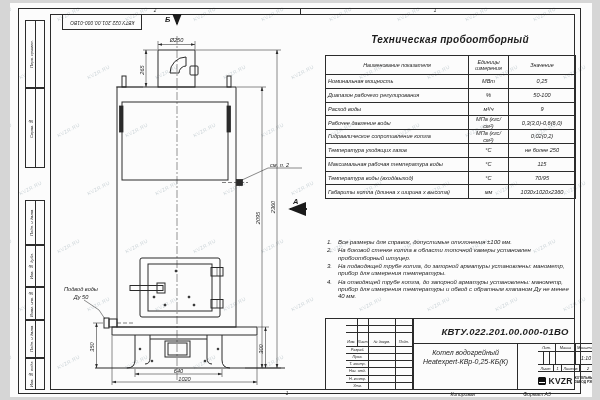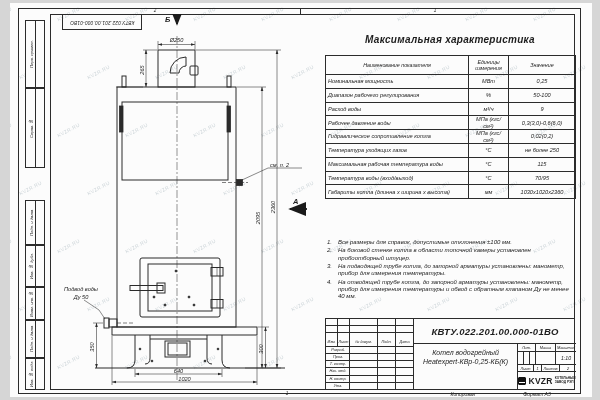--- a/index.html
+++ b/index.html
@@ -31,21 +31,21 @@
   td.c-units,td.c-value{text-align:center;}
   .notes{position:absolute;left:317px;top:236px;width:250px;font-size:6px;font-style:italic;line-height:1.22;}
   .note{display:flex;margin-bottom:1px;}
   .note .n{width:11px;flex:none;}
   .note .t{flex:1;}
   
   .tb{position:absolute;left:315px;top:315px;width:250px;height:72px;border:1.5px solid #2b2b2b;
       box-sizing:border-box;display:flex;background:#fcfcfc;}
   .tb *{box-sizing:border-box;}
   .tb-left{width:88px;border-right:1px solid #2b2b2b;display:flex;flex-direction:column;}
-  .tb .r{display:flex;border-bottom:1px solid #2b2b2b;}
+  .tb .r{display:flex;border-bottom:1px solid #2b2b2b;margin-left:20px;}
   .tb .r:last-child{border-bottom:none;}
   .tb .c{border-right:1px solid #2b2b2b;height:100%;overflow:hidden;font-size:3.8px;font-style:italic;
          display:flex;align-items:center;justify-content:center;}
   .tb .c:last-child{border-right:none;}
   .tb-spare{height:20px;display:flex;flex-direction:column;}
   .tb-spare .r{flex:1;}
   .tb-hdr{height:7.5px;}
   .tb-roles{flex:1;display:flex;flex-direction:column;}
   .tb-roles .r{flex:1;}
   .cw12{width:12px;}.cw24{width:24px;justify-content:flex-start;padding-left:1px;}.cw28{width:28px;}.cw18{width:18px;flex:1;}
@@ -309,21 +309,21 @@
 
       <g>
         <path class="dim" d="M242,180 L268,168 H302"></path>
         <text class="dtx" x="270" y="166.5">см. п. 2</text>
         <path class="dim" d="M84,300 L99,310 L105,319"></path>
         <text class="dtx" x="81" y="291" text-anchor="middle">Подвод воды</text>
         <text class="dtx" x="81" y="298.5" text-anchor="middle">Ду 50</text>
       </g>
     </svg>
 
-    <div class="tech-title">Максимальная характеристика</div>
+    <div class="tech-title">Техническая пробоотборный</div>
     <table class="spec">
       <colgroup>
           <col style="width:143px">
           <col style="width:40px">
           <col style="width:67px">
         </colgroup>
       <tbody>
           <tr>
         <th>Наименование показателя</th>
         <th>Единицы измерения</th>

